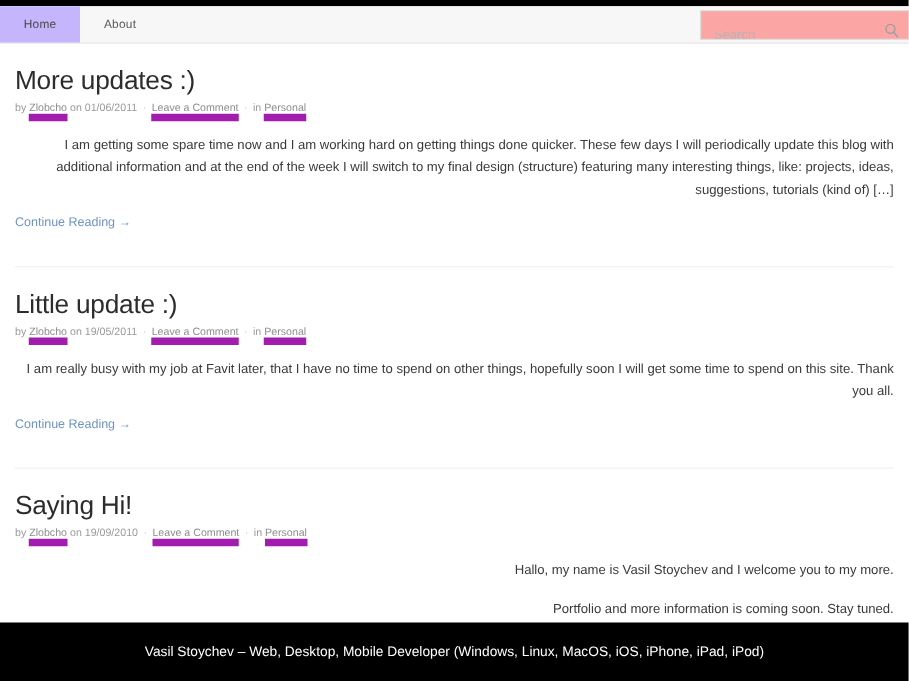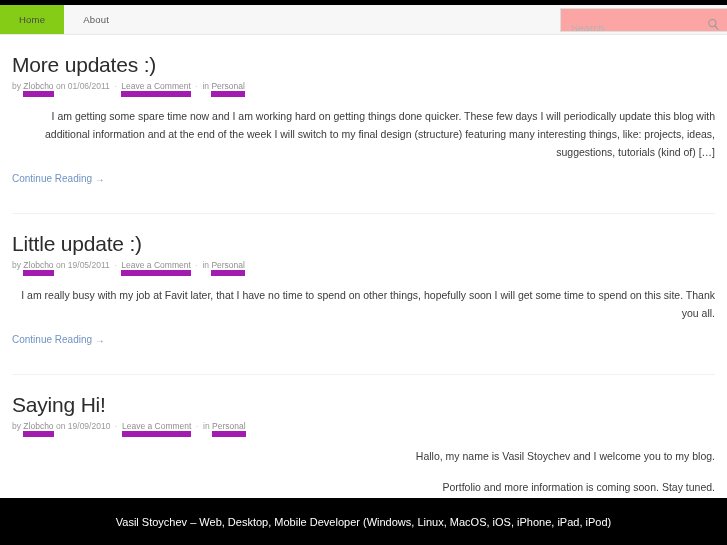--- a/index.html
+++ b/index.html
@@ -44,21 +44,21 @@
     justify-content: center;
     padding: 0 19px;
     font-size: 9.5px;
     color: #5a5a5a;
     letter-spacing: .2px;
     cursor: pointer;
     background: transparent;
     height: 100%;
   }
   .nav-item.active {
-    background: #84cc16;
+    background: #c4b5fd;
     color: #4a4a4a;
   }
 
   
   .search-wrap {
     position: absolute;
     right: 0px;
     top: 3px;
     width: 167px;
     height: 24px;
@@ -246,21 +246,21 @@
       <a>Zlobcho</a>
       <span>on</span>
       <span>19/09/2010</span>
       <span class="sep">·</span>
       <a>Leave a Comment</a>
       <span class="sep">·</span>
       <span>in</span>
       <a>Personal</a>
     </div>
     <div class="post-body">
-      <p>Hallo, my name is Vasil Stoychev and I welcome you to my blog.</p>
+      <p>Hallo, my name is Vasil Stoychev and I welcome you to my more.</p>
       <p>Portfolio and more information is coming soon. Stay tuned.</p>
     </div>
     <a class="continue">Continue Reading →</a>
   </div>
 
 </div>
 
 <div class="footer">
   <div class="footer-text">Vasil Stoychev – Web, Desktop, Mobile Developer (Windows, Linux, MacOS, iOS, iPhone, iPad, iPod)</div>
 </div>

